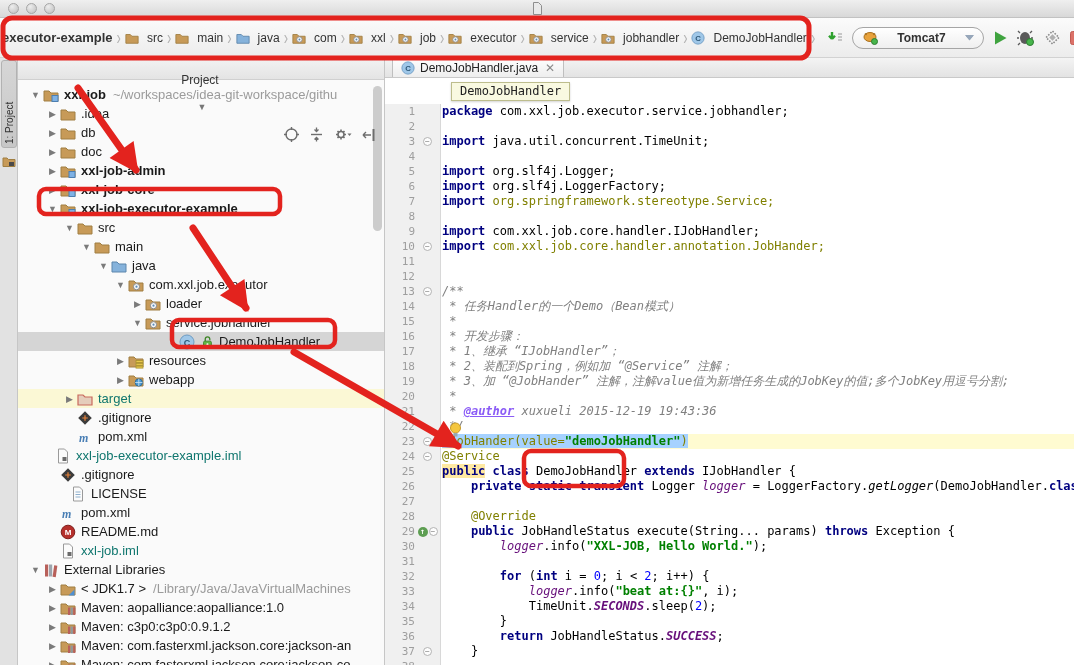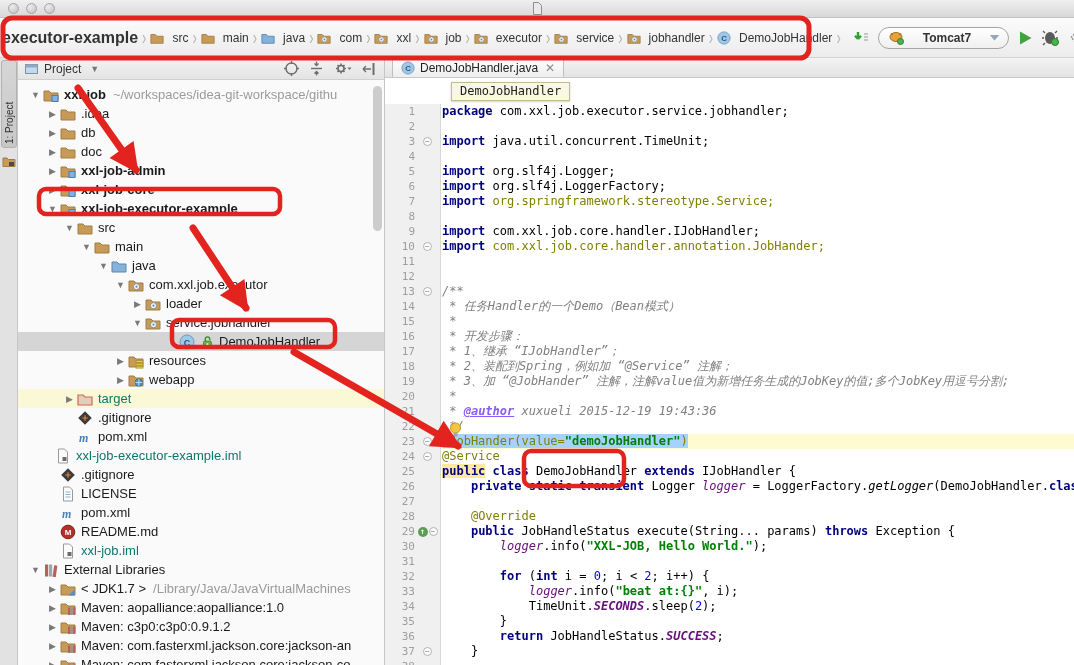--- a/index.html
+++ b/index.html
@@ -12,41 +12,41 @@
     border-bottom: 1px solid #C2C2C2; display: flex; align-items: center; position: relative; }
   .lights { position: absolute; left: 8px; top: 3px; display: flex; gap: 7px; }
   .light { width: 11px; height: 11px; border-radius: 50%;
     background: radial-gradient(circle at 35% 30%, #EDEDED, #BDBDBD); border: 1px solid #A6A6A6; }
   #title { margin: 0 auto; font-size: 11px; color: #5C5C5C; display: flex; gap: 5px; align-items: center; }
   
   #navbar { height: 40px; background: linear-gradient(#FBFBFB,#ECECEC);
     border-bottom: 1px solid #D2D2D2; display: flex; align-items: center; padding: 0 4px 0 2px; white-space: nowrap; }
   #breadcrumbs { display: flex; align-items: center; flex: none; overflow: hidden; }
   .crumb { display: inline-flex; align-items: center; gap: 3px; font-size: 12px; color: #333; }
-  .crumb.bold { font-weight: bold; font-size: 16px; justify-content: center; }
+  .crumb.bold { font-weight: bold; font-size: 13px; justify-content: center; }
   .crumb-sep { color: #B4B4B4; font-size: 13px; margin: 0 4px; transform: scaleY(1.5); display: inline-block; }
   #toolbar { display: flex; align-items: center; gap: 9px; margin-left: 8px; }
   .tbtn { display: inline-flex; align-items: center; justify-content: center; }
   .combo { display: inline-flex; align-items: center; gap: 19px; background: linear-gradient(#FFFFFF,#EFEFEF);
     border: 1px solid #A5A5A5; border-radius: 11px; height: 22px; padding: 0 9px;
     font-size: 12px; font-weight: bold; color: #333; }
   .tsep { width: 1px; height: 24px; border-left: 1px dotted #B5B5B5; margin: 0 2px; }
   
   #main { display: flex; height: 607px; }
   #stripe { width: 18px; background: #E2E2E2; border-right: 1px solid #C6C6C6; position: relative; flex: none; }
   .stripe-tab { position: absolute; top: 2px; left: 1px; width: 16px; height: 88px;
     background: linear-gradient(#D6D6D6,#C7C7C7); border: 1px solid #B2B2B2; border-radius: 3px;
     display: flex; flex-direction: column; align-items: center; padding: 3px 0; }
   .stripe-label { writing-mode: vertical-rl; transform: rotate(180deg); font-size: 10px; color: #333; flex: 1; }
   .stripe-icon { position: absolute; top: 96px; left: 2px; }
   
   #project { width: 367px; flex: none; background: #FAFAFA; border-right: 1px solid #C6C6C6;
     position: relative; overflow: hidden; }
   #project-header { height: 22px; background: linear-gradient(#F3F3F3,#E4E4E4); border-bottom: 1px solid #D0D0D0;
-    display: flex; align-items: center; padding: 0 8px 0 6px; font-size: 12px; color: #333; gap: 5px; }
+    display: flex; align-items: center; padding: 0 8px 0 6px; font-size: 12px; color: #333; gap: 15px; flex-direction: column; }
   .ph-caret { color: #777; font-size: 9px; margin-left: 4px; }
   .ph-icons { margin-left: auto; display: flex; gap: 10px; align-items: center; }
   #tree { position: absolute; top: 22px; left: 0; right: 0; bottom: 0; padding-top: 5px; font-size: 13px; overflow: hidden; }
   .trow { height: 19px; display: flex; align-items: center; white-space: nowrap; }
   .chev { width: 11px; flex: none; font-size: 9px; color: #7A7A7A; text-align: center; margin-right: 2px; }
   .ticon { width: 16px; height: 16px; flex: none; margin-right: 5px; display: inline-block; }
   .ticon svg { display: block; }
   .tlabel { color: #1A1A1A; }
   .tlabel.bold { font-weight: bold; }
   .tlabel.grey { color: #0f766e; }
@@ -528,21 +528,21 @@
         <div class="trow" style="padding-left: 29px;">
           <span class="chev"></span>
           <span class="ticon" style="width: 16px; height: 16px;">
             <svg width="16" height="16" viewBox="0 0 16 16">
               <rect x="3.2" y="3.2" width="9.6" height="9.6" transform="rotate(45 8 8)" fill="#3B3B3B"></rect>
               <path d="M8 5.2v5.6M5.2 8h5.6" stroke="#E8833A" stroke-width="1.2"></path>
             </svg>
           </span>
           <span class="tlabel">.gitignore</span>
         </div>
-        <div class="trow" style="padding-left: 29px;">
+        <div class="trow" style="padding-left: 39px;">
           <span class="chev"></span>
           <span class="ticon" style="width: 16px; height: 16px;">
             <svg width="16" height="16" viewBox="0 0 16 16">
               <path d="M3.5 1h6l3 3v11h-9z" fill="#FBFBFB" stroke="#9A9A9A"></path>
               <path d="M5.5 6h5M5.5 8.5h5M5.5 11h5" stroke="#8FB0CE" stroke-width="1"></path>
             </svg>
           </span>
           <span class="tlabel">LICENSE</span>
         </div>
         <div class="trow" style="padding-left: 29px;">

